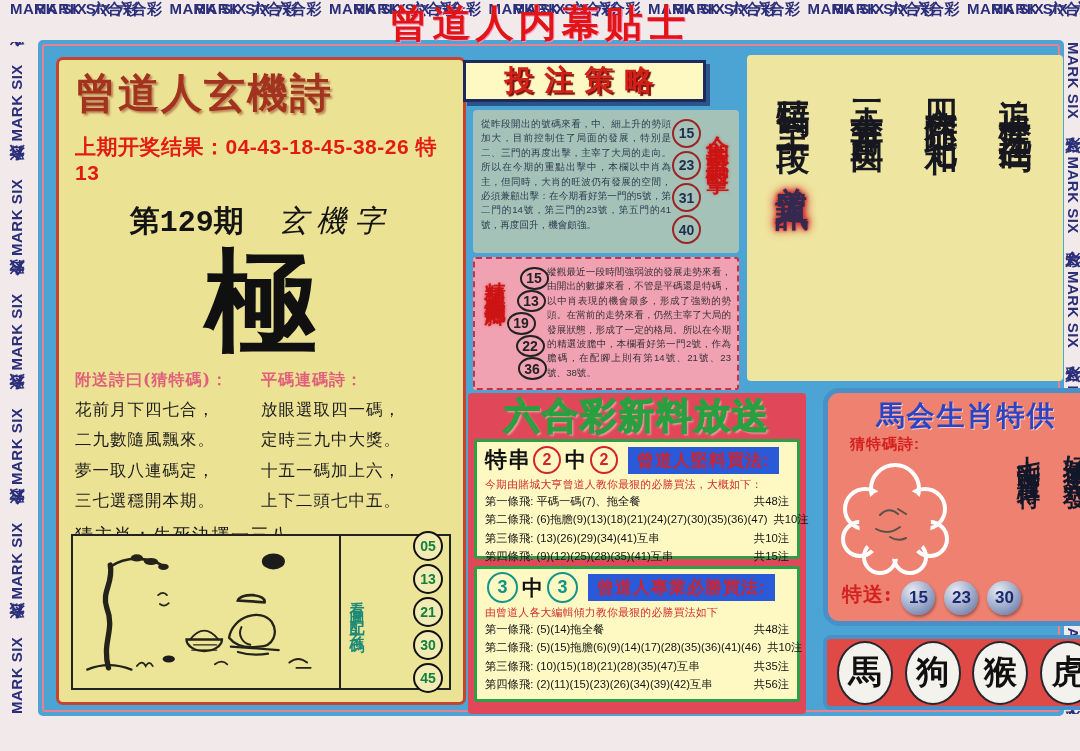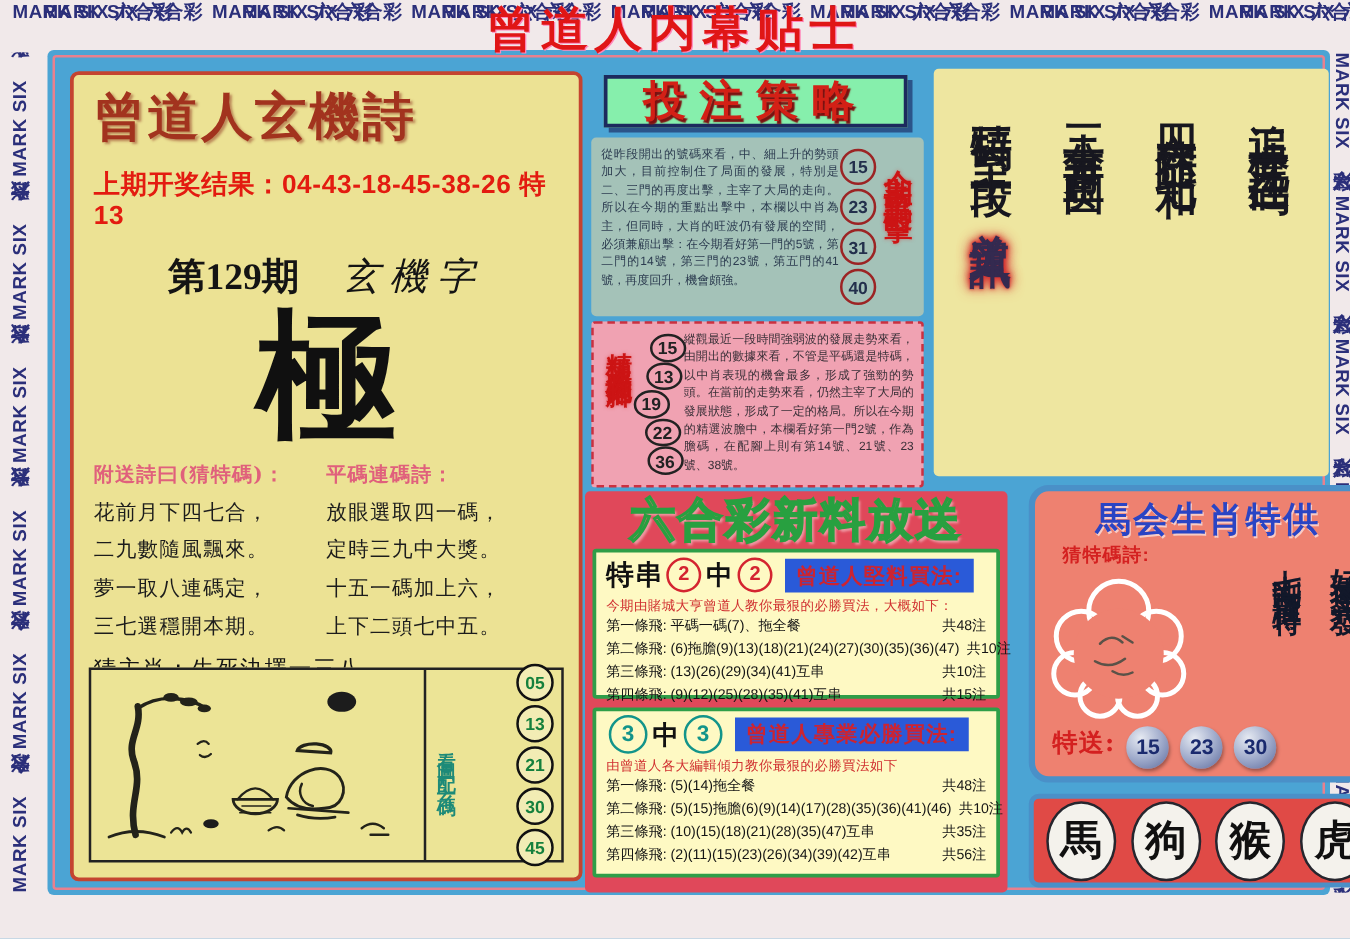--- a/index.html
+++ b/index.html
@@ -27,21 +27,21 @@
      border-radius:3px;pointer-events:none;}
   .panel{position:absolute;box-sizing:border-box;}
 
   
   .left-panel{left:18px;top:17px;width:410px;height:648px;background:#ece294;
      border:3px solid #c44430;border-radius:7px;padding:6px 16px;}
   .lp-title{font-family:"DejaVu Serif",serif;font-weight:bold;font-size:41px;
      color:#a2331e;letter-spacing:2px;text-shadow:2px 2px 2px rgba(130,30,20,.45);}
   .lp-result{margin-top:12px;font-size:21px;font-weight:bold;color:#e31b10;letter-spacing:.5px;}
   .lp-issue{margin-top:16px;text-align:center;font-size:30px;color:#141414;}
-  .lp-issue .issue-no{font-weight:bold;font-family:Liberation Serif, serif;}
+  .lp-issue .issue-no{font-weight:bold;font-family:Liberation Mono, monospace;}
   .lp-issue .issue-word{font-family:"DejaVu Serif",serif;font-style:italic;margin-left:26px;letter-spacing:8px;}
   .lp-bigchar{text-align:center;font-family:"DejaVu Serif",serif;font-weight:600;
      font-size:112px;line-height:1.05;color:#101010;}
   .lp-poems{display:flex;margin-top:10px;font-family:"DejaVu Serif",serif;}
   .lp-poem{flex:1;}
   .lp-poem .ph{color:#e0607c;font-weight:bold;font-size:16px;margin-bottom:4px;letter-spacing:1px;}
   .lp-poem .pl{font-size:16.5px;color:#1c1c1c;line-height:1.85;letter-spacing:1px;}
   .lp-line{font-family:"DejaVu Serif",serif;font-size:18px;color:#141414;margin-top:6px;letter-spacing:1.5px;}
   .picture-box{position:absolute;left:12px;right:12px;bottom:12px;height:152px;
      border:2px solid #222;background:#ece496;display:flex;}
@@ -49,24 +49,24 @@
   .pb-right{width:96px;border-left:2px solid #222;display:flex;align-items:center;
      justify-content:space-between;padding:5px 6px;}
   .pb-caption{writing-mode:vertical-rl;color:#1d8a78;font-weight:bold;font-size:15px;
      letter-spacing:9px;font-family:"DejaVu Serif",serif;}
   .pb-circles{display:flex;flex-direction:column;gap:3px;}
   .num-circle{width:26px;height:26px;border:2px solid #111;border-radius:50%;
      background:#f2ecb4;color:#15803d;font-weight:bold;font-size:14px;
      display:flex;align-items:center;justify-content:center;}
 
   
-  .mid-title{left:445px;top:20px;width:243px;height:42px;background:#86efac;
+  .mid-title{left:425px;top:20px;width:243px;height:42px;background:#fef9c3;
      border:3px solid #1c2a5e;box-shadow:4px 4px 0 rgba(22,32,86,.6);
      display:flex;align-items:center;justify-content:center;
-     font-family:"DejaVu Serif",serif;font-weight:bold;font-size:34px;color:#d32016;
+     font-family:"DejaVu Serif",serif;font-weight:bold;font-size:29px;color:#d32016;
      letter-spacing:11px;text-shadow:2px 2px 1px #7c0f0f;}
   .strategy-box{left:435px;top:70px;width:266px;height:143px;background:#a4c2b8;
      border-radius:4px;display:flex;padding:7px 5px 7px 8px;}
   .strategy-text{flex:1;font-size:9.6px;color:#2c3c50;line-height:1.5;text-align:justify;}
   .sb-circles{width:31px;display:flex;flex-direction:column;justify-content:space-around;align-items:center;}
   .sb-circles .num-circle{background:transparent;border-color:#9c2424;color:#23304c;width:25px;height:25px;}
   .vert-label{writing-mode:vertical-rl;font-family:"DejaVu Serif",serif;font-weight:bold;
      color:#cc1414;text-shadow:0 0 3px rgba(220,50,50,.55);}
   .strategy-box .vert-label{font-size:23px;letter-spacing:7px;margin-left:1px;}
   .bodan-box{left:435px;top:217px;width:266px;height:133px;background:#f0a2b2;

